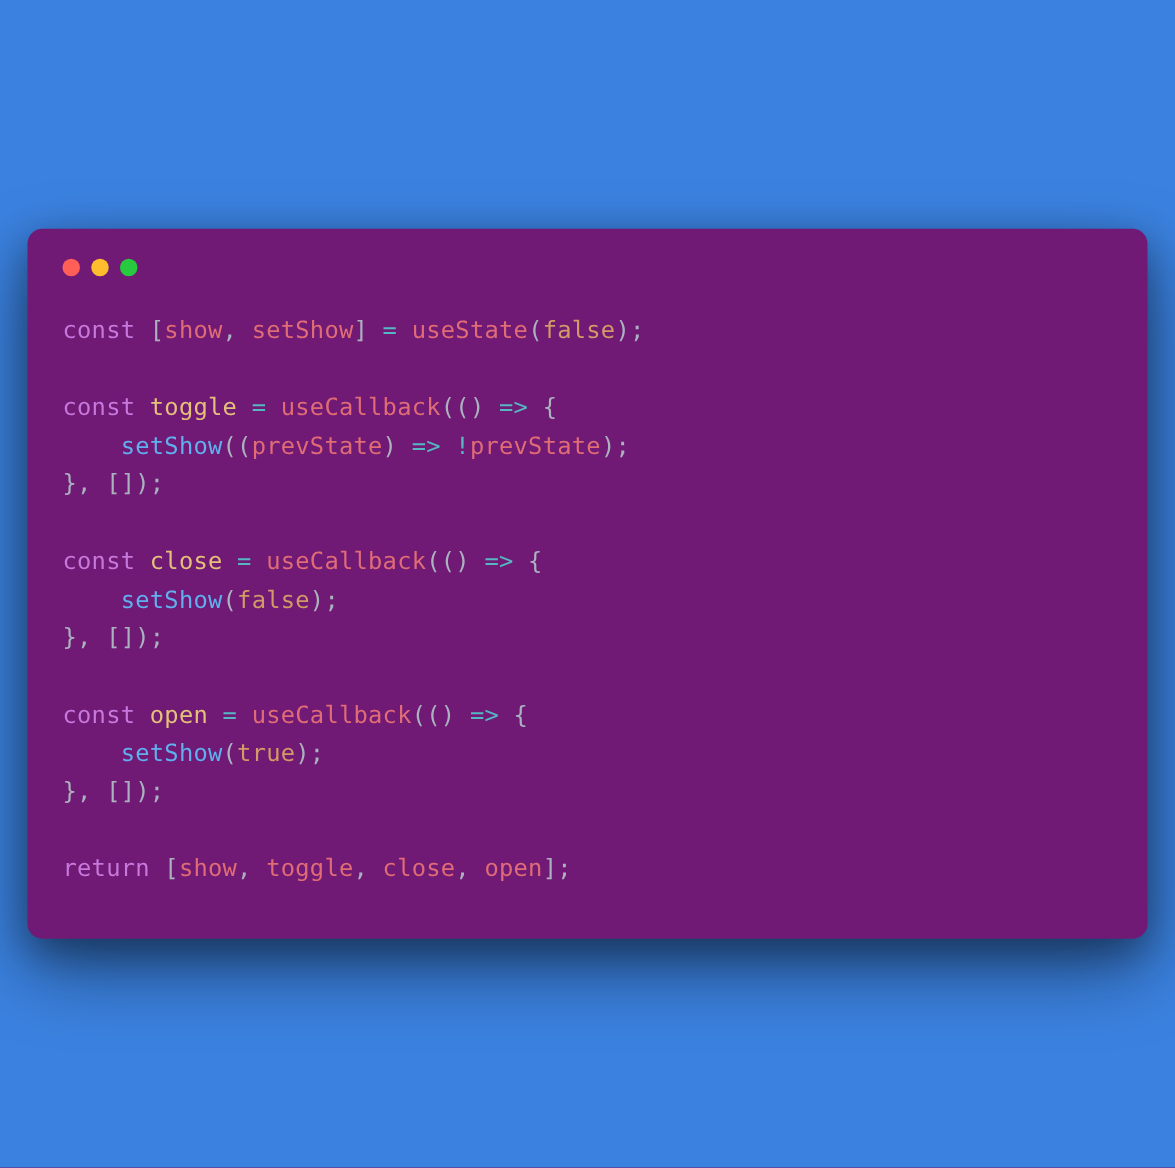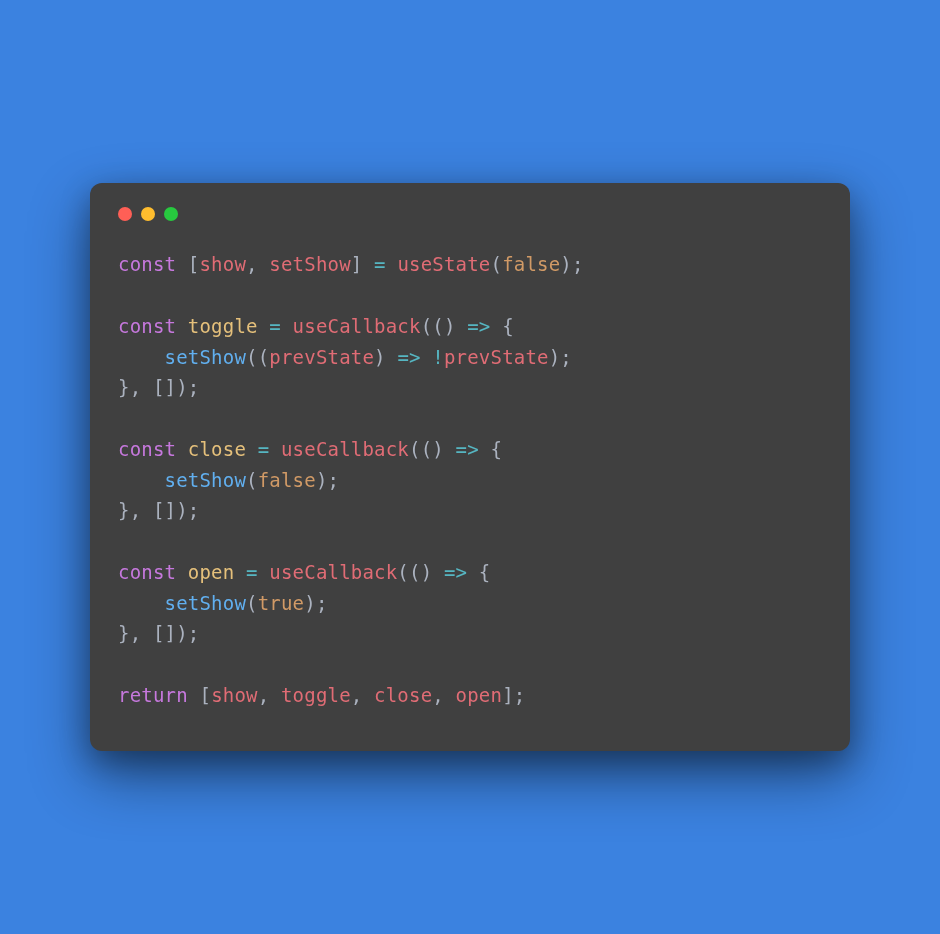--- a/index.html
+++ b/index.html
@@ -10,23 +10,23 @@
     body {
       background: #3b82e0;
       width: 940px;
       height: 934px;
       display: flex;
       align-items: center;
       justify-content: center;
       font-family: 'Menlo', 'Monaco', 'Consolas', monospace;
     }
     .code-window {
-      background: #404040;
+      background: #701a75;
       border-radius: 12px;
-      width: 760px;
+      width: 896px;
       padding: 24px 28px 40px 28px;
       box-shadow: 0 25px 60px rgba(0,0,0,0.45), 0 10px 30px rgba(0,0,0,0.3);
     }
     .window-controls {
       display: flex;
       gap: 9px;
       margin-bottom: 28px;
     }
     .dot {
       width: 14px;

